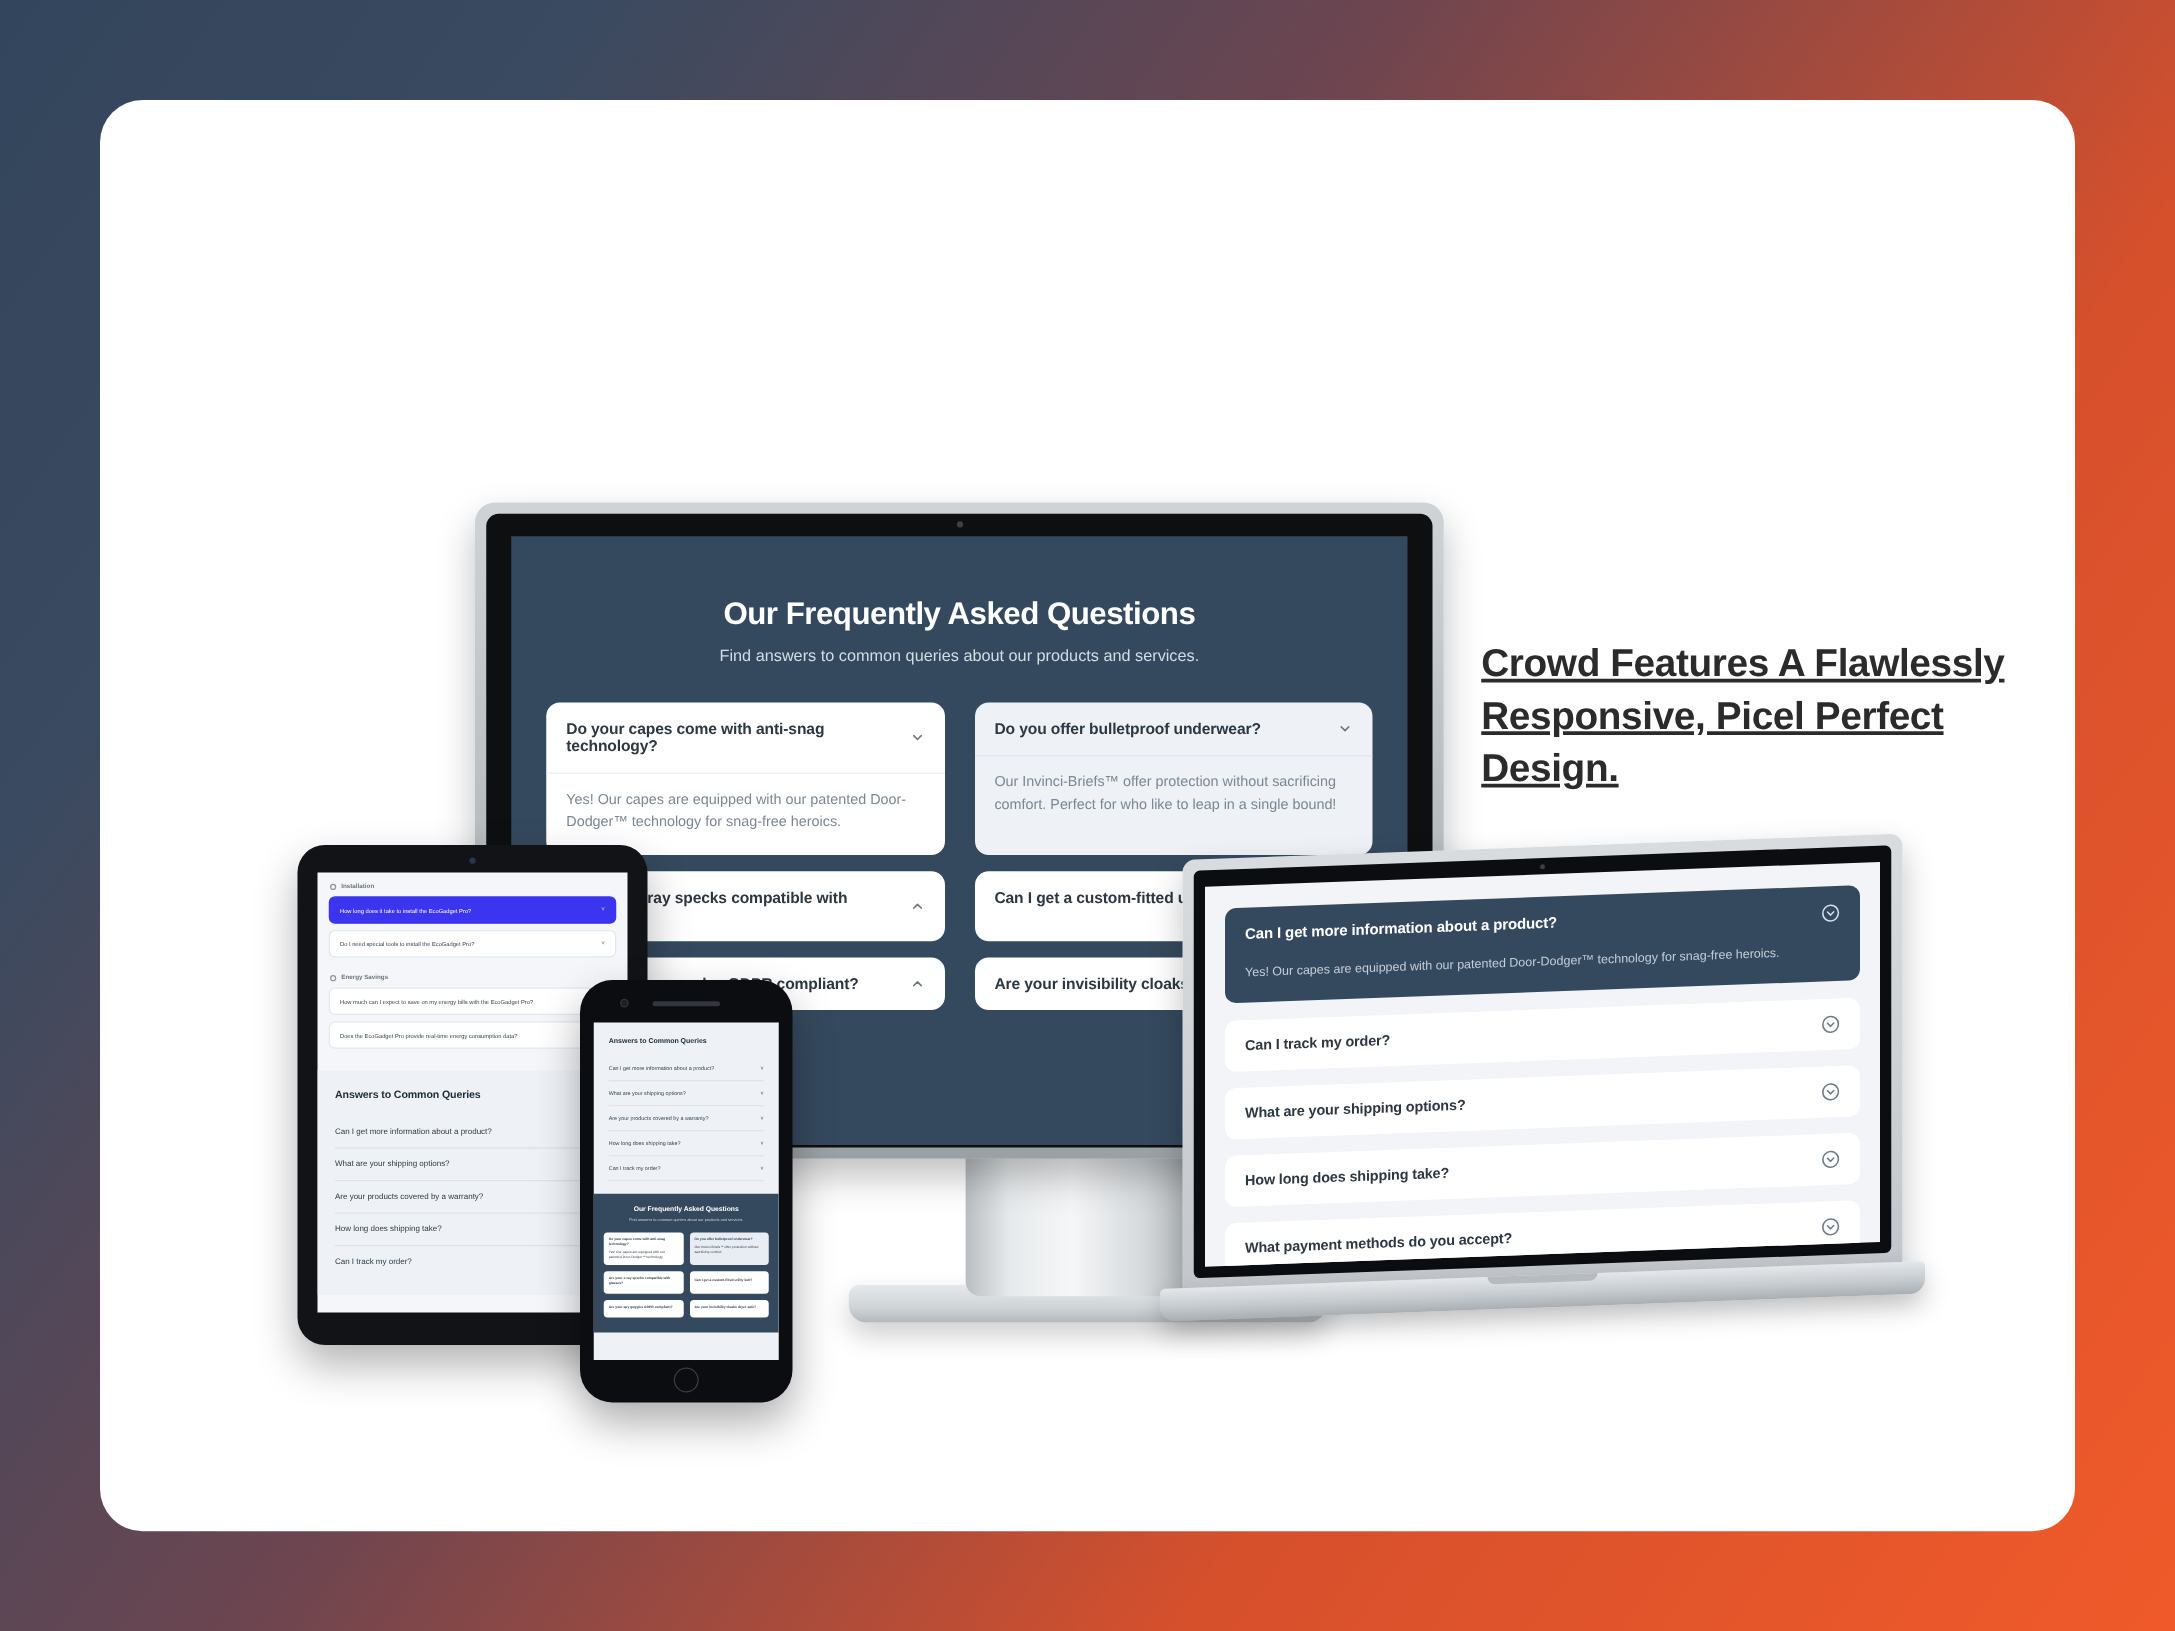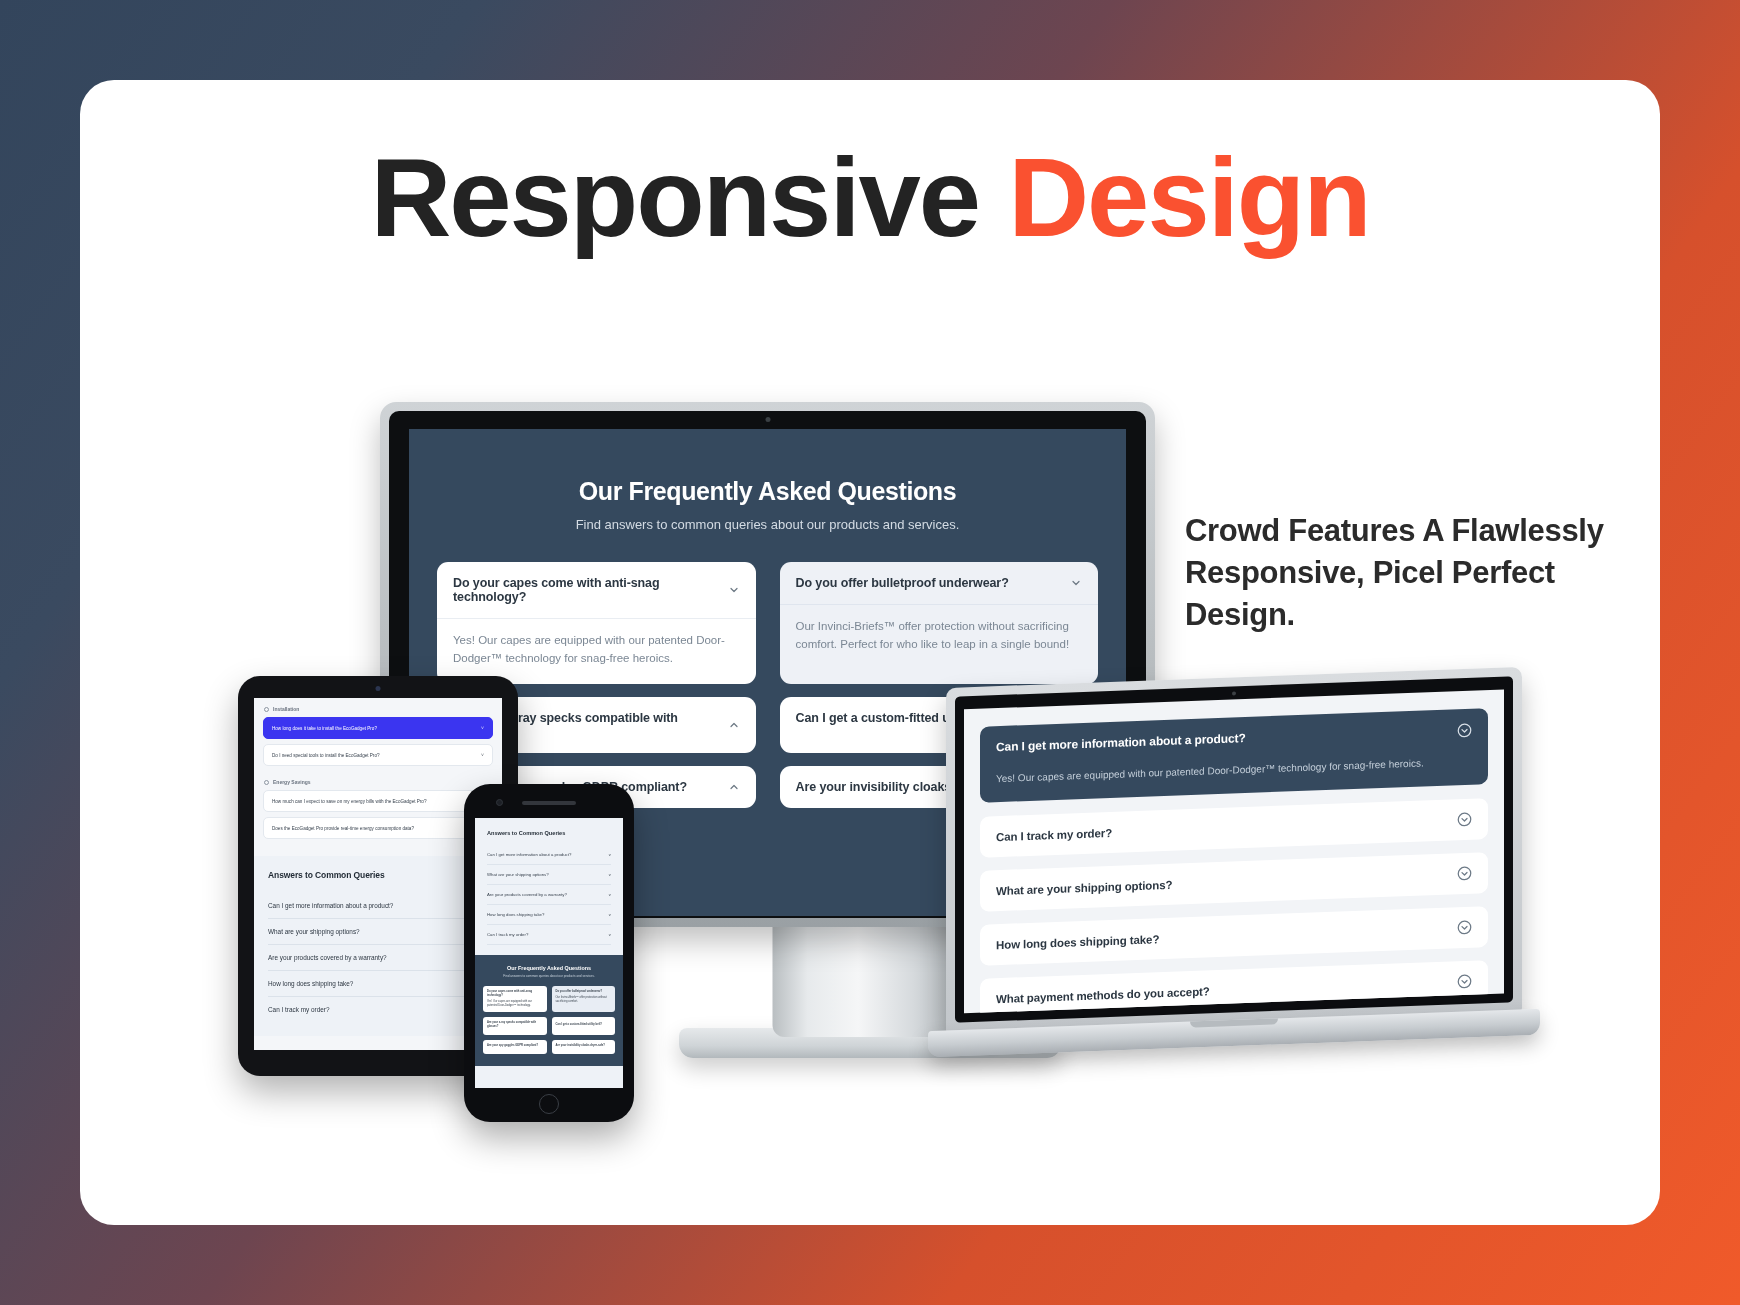--- a/index.html
+++ b/index.html
@@ -40,20 +40,21 @@
   
   .tagline {
     position: absolute;
     left: 1105px; top: 430px;
     width: 460px;
     font-size: 31px;
     font-weight: 700;
     line-height: 1.35;
     letter-spacing: -0.3px;
     color: #2b2b2b;
+    text-decoration: underline;
   }
 
   
   .monitor {
     position: absolute;
     left: 300px; top: 322px;
     width: 775px; height: 525px;
   }
   .monitor-bezel {
     position: absolute; inset: 0;
@@ -392,24 +393,20 @@
     border-right: 75px solid transparent;
     border-top: 52px solid #eceff2;
   }
 </style>
 </head>
 <body>
 
 <div class="stage">
   <div class="card">
 
-    <div class="headline">
-      <span>Responsive</span>
-      <span class="accent">Design</span>
-    </div>
 
     <div class="tagline">Crowd Features A Flawlessly Responsive, Picel Perfect Design.</div>
 
     <div class="mon-base"></div>
     <div class="mon-neck"></div>
 
     <div class="monitor">
       <div class="monitor-bezel">
         <div class="monitor-inner">
           <div class="monitor-cam"></div>

